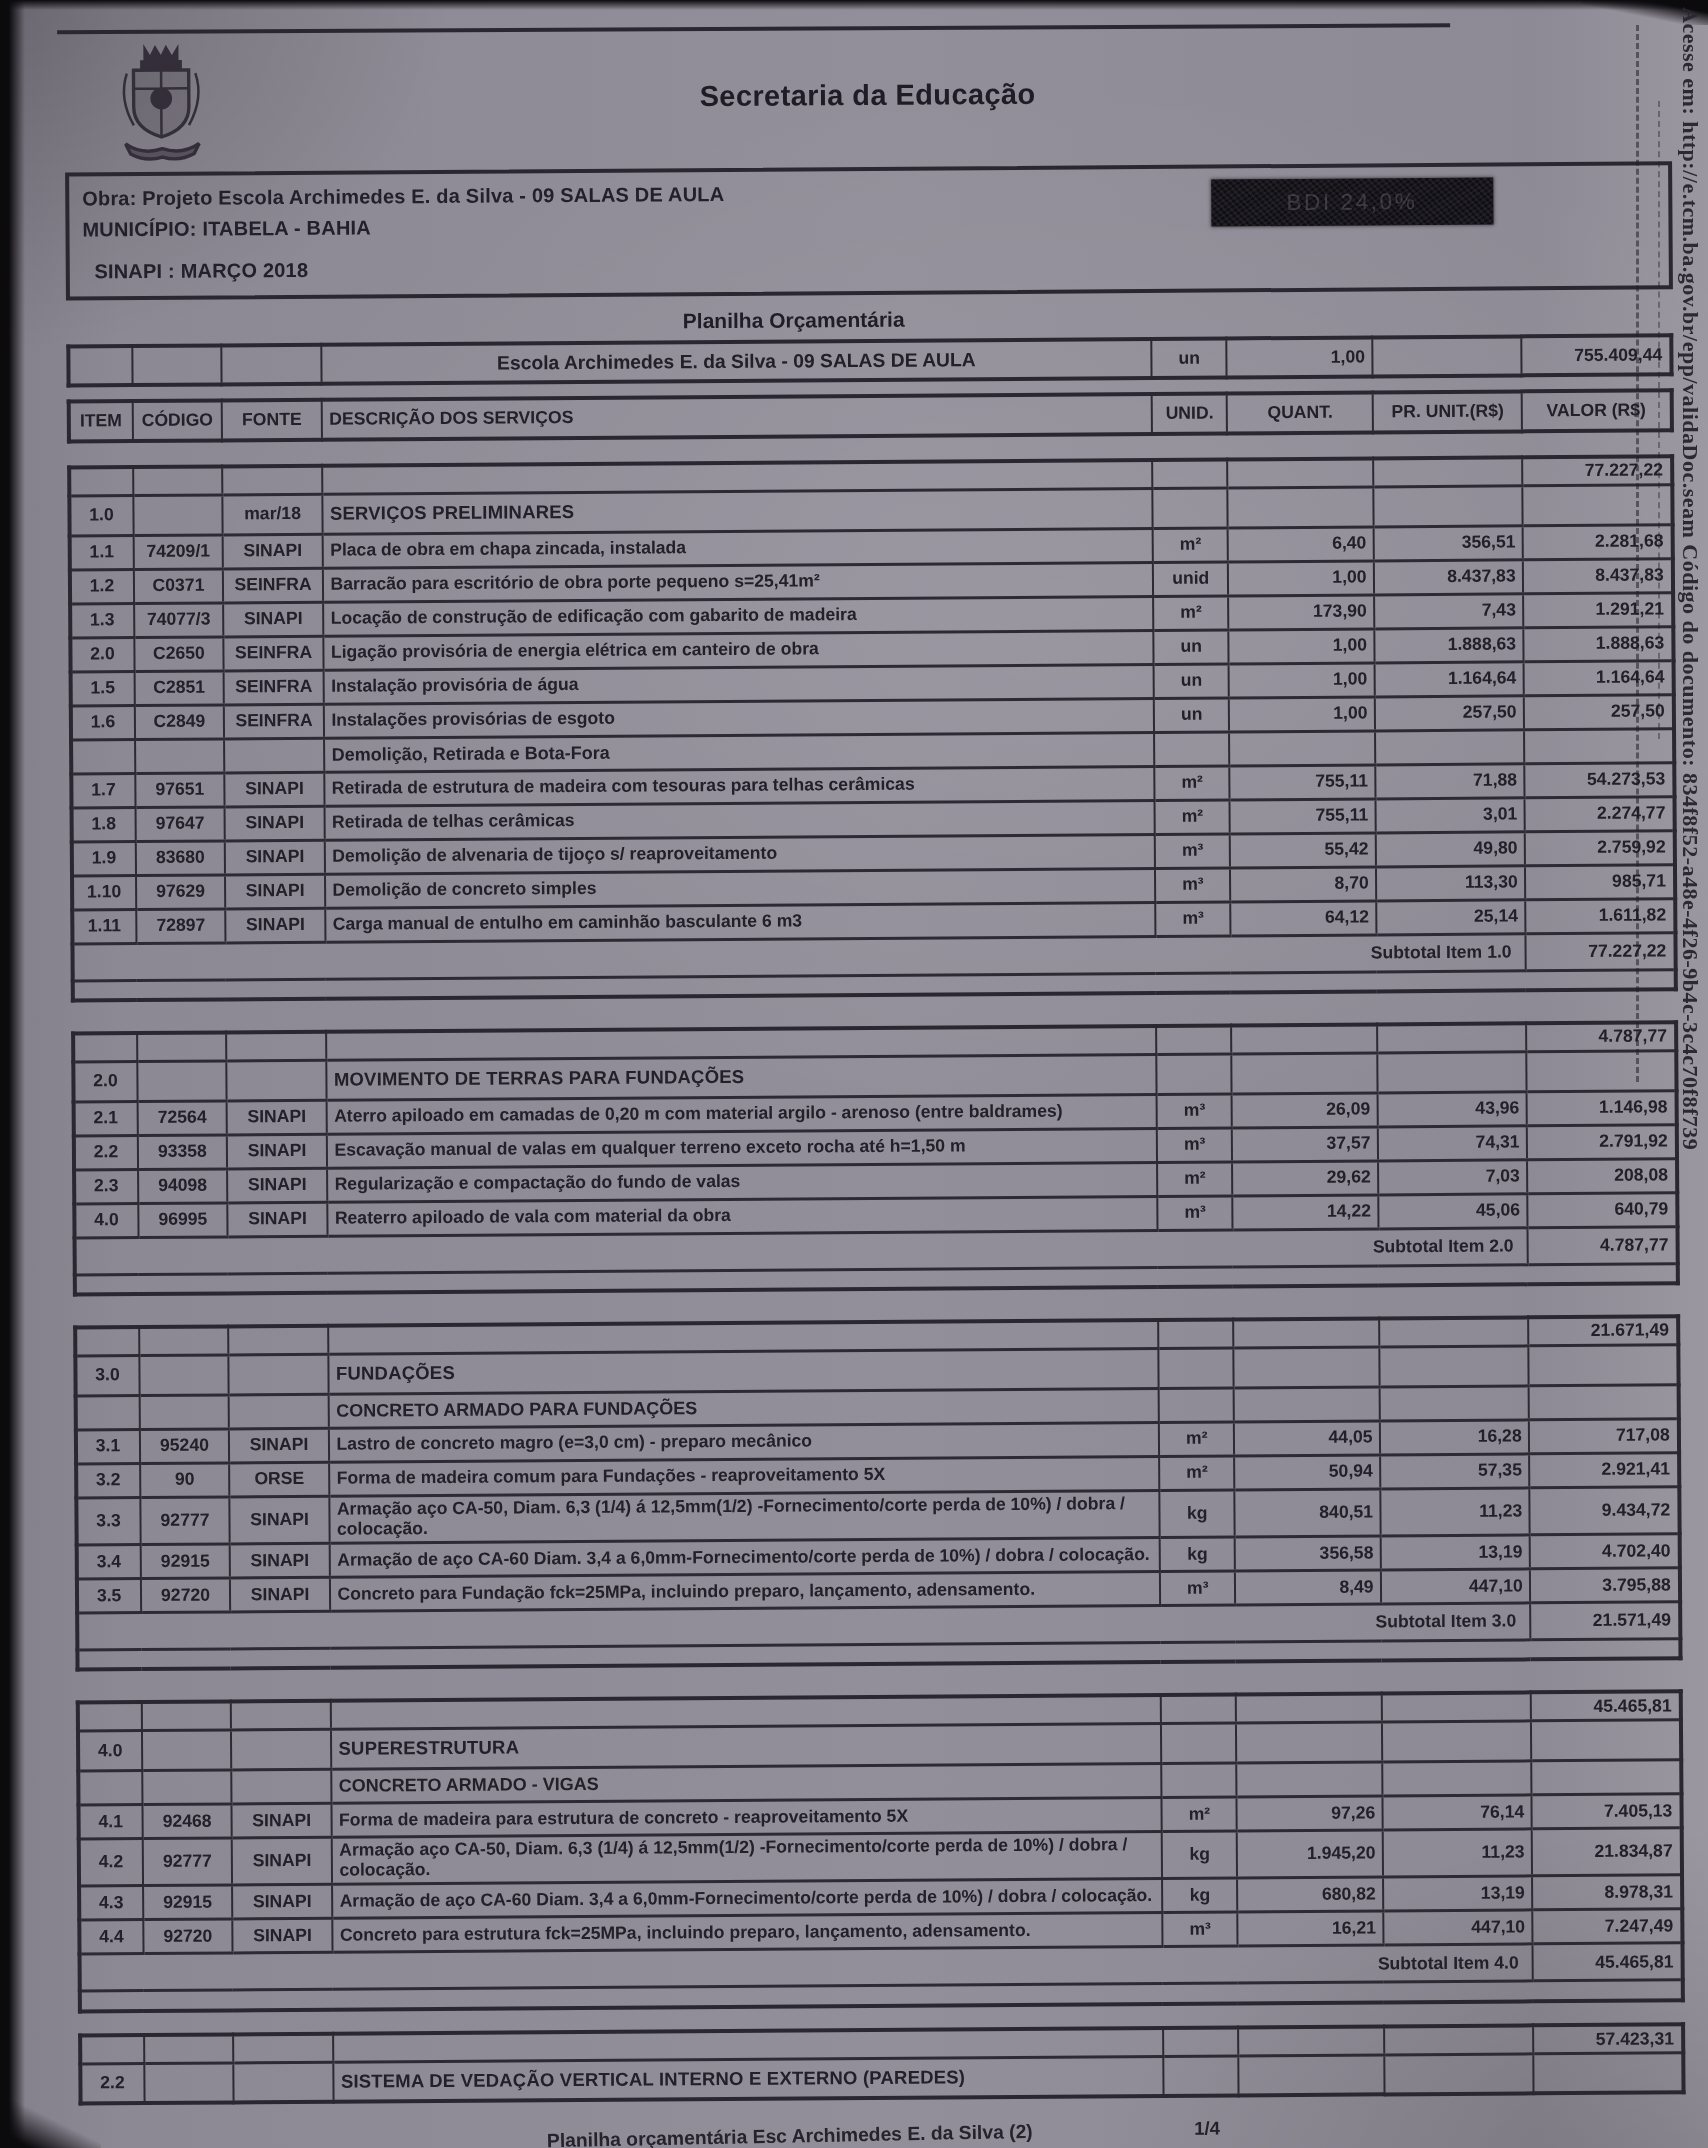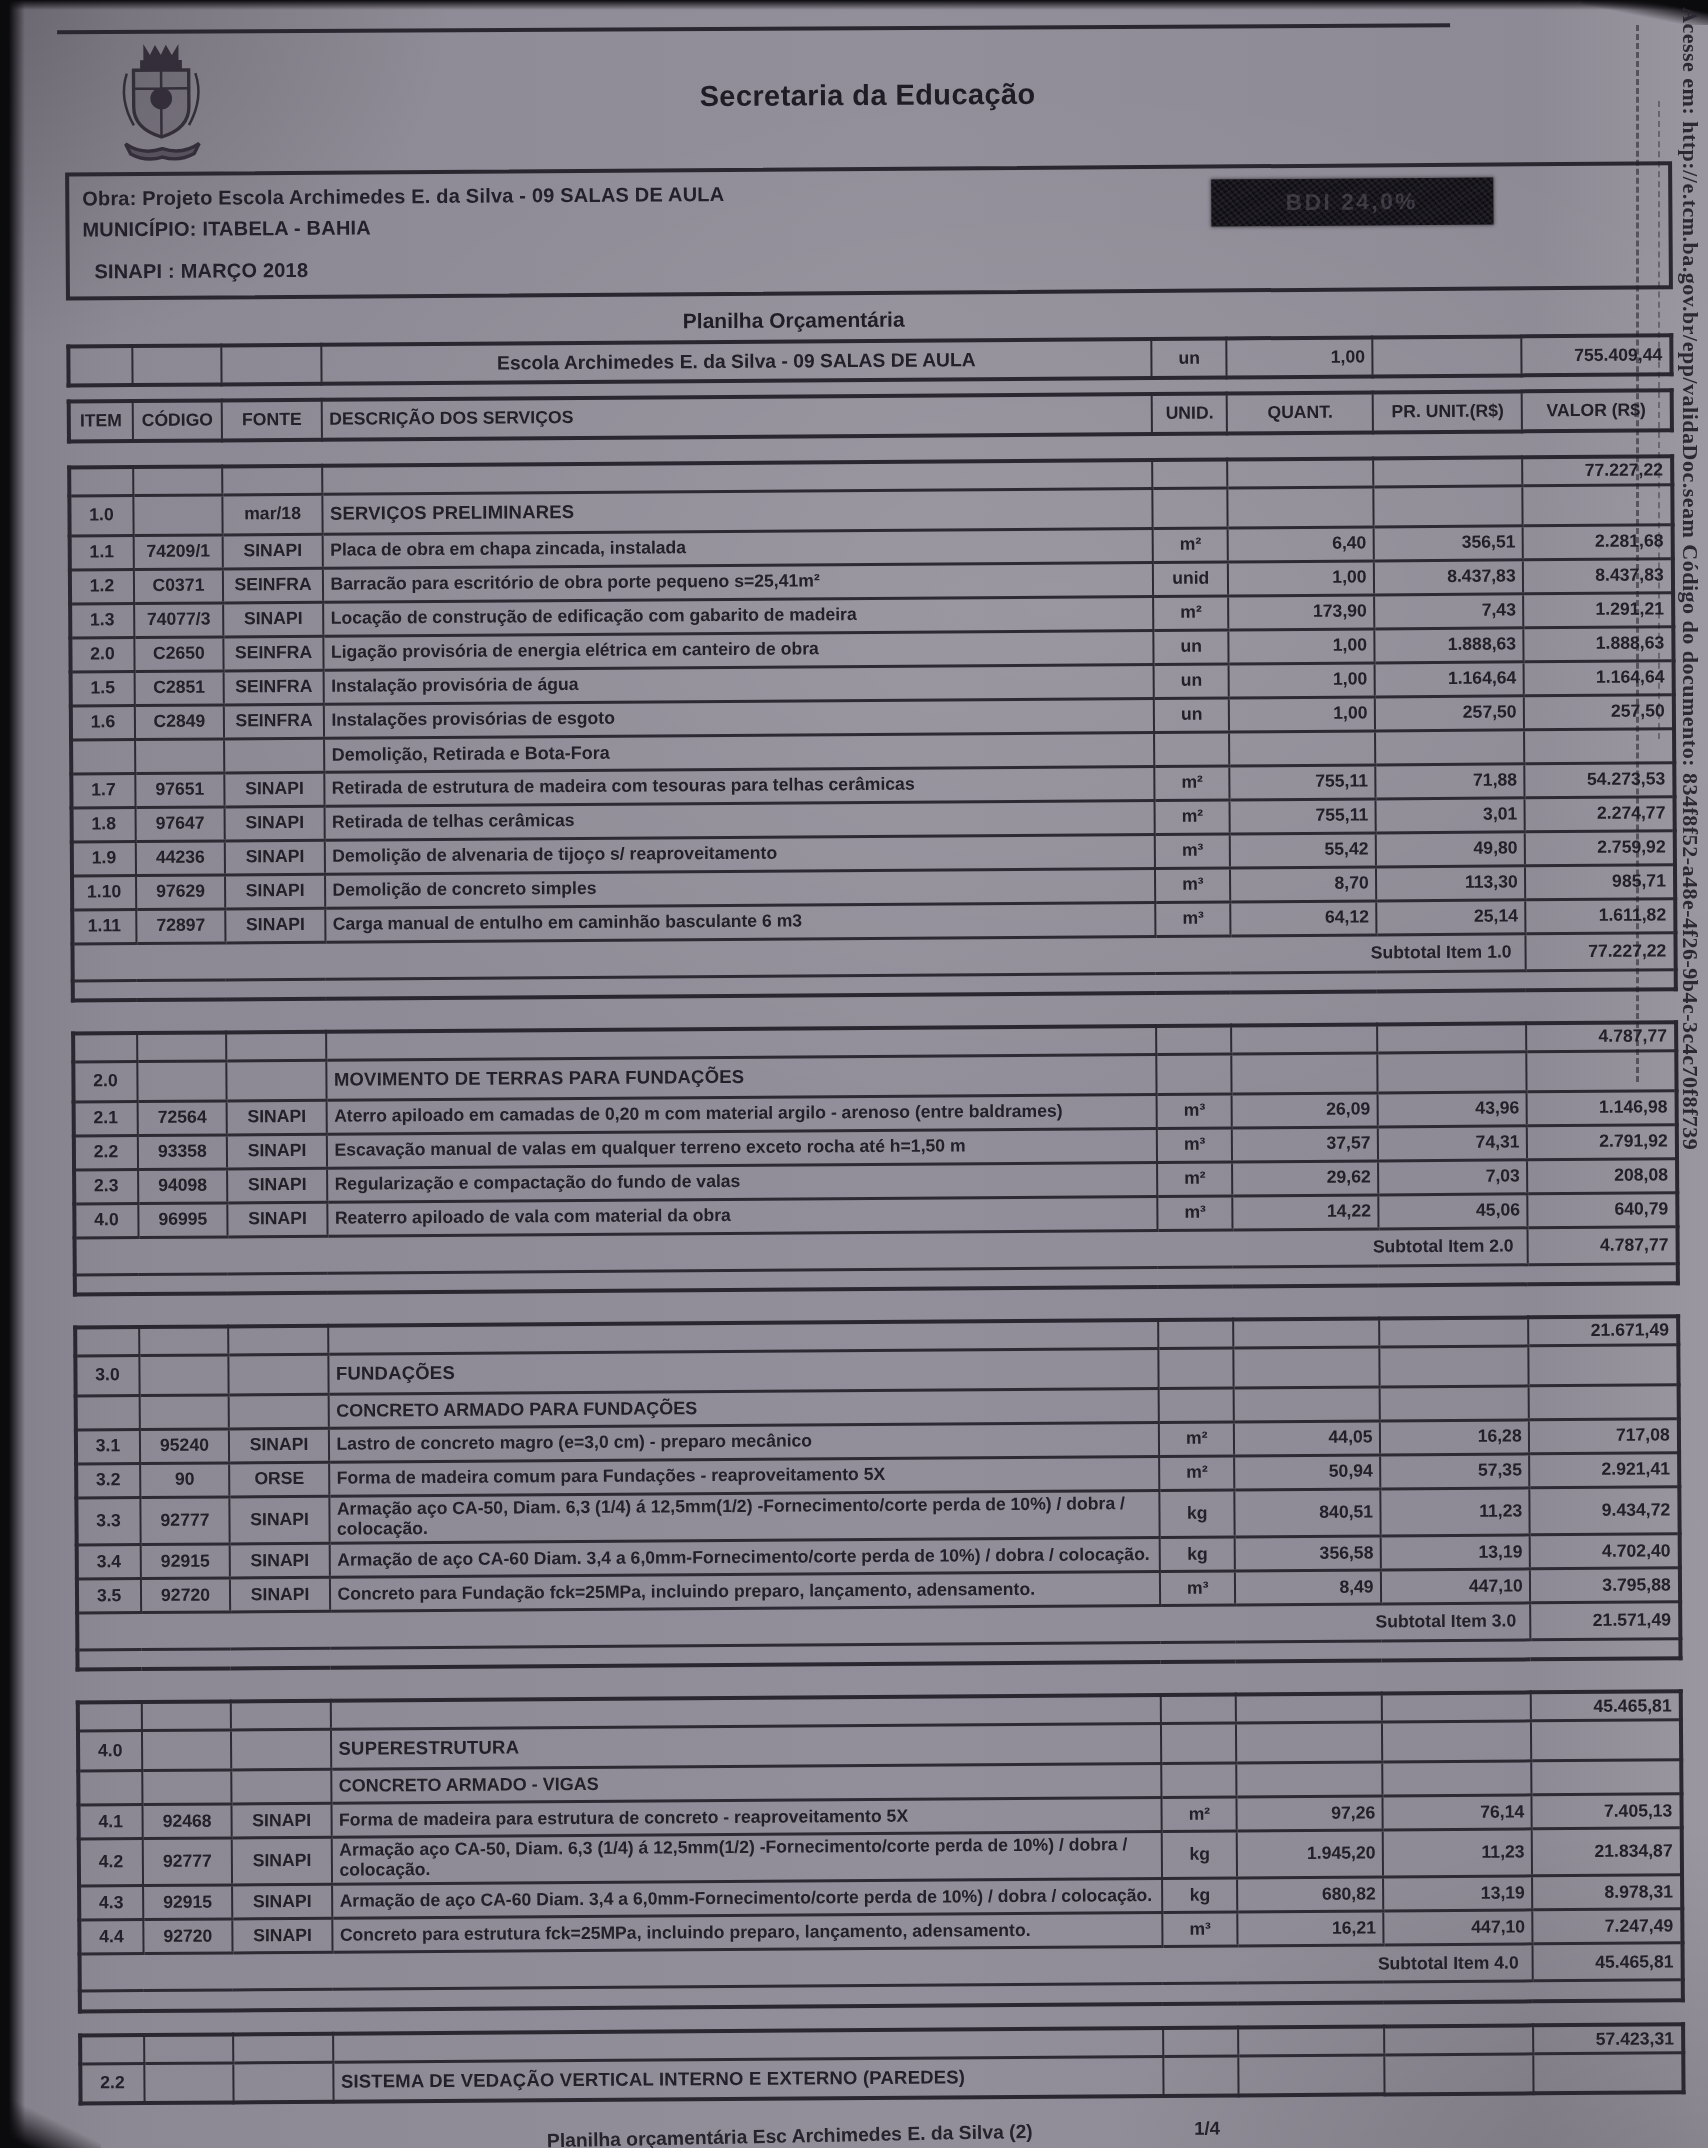--- a/index.html
+++ b/index.html
@@ -48,21 +48,21 @@
   .info-line.l3{margin-top:18.5px;margin-left:11.7px;}
   .stamp{
     position:absolute;right:175px;top:11.7px;width:282px;height:47px;
     background:
       repeating-linear-gradient(47deg, rgba(90,85,100,.16) 0 2.5px, rgba(0,0,0,0) 2.5px 5px),
       repeating-linear-gradient(-33deg, rgba(120,115,130,.10) 0 1.7px, rgba(0,0,0,0) 1.7px 4.2px),
       #0f0e12;
     display:flex;align-items:center;justify-content:center;
     box-shadow:0 0 3.4px 0.8px rgba(15,14,18,.55);
   }
-  .stamp span{font-size:22.7px;font-weight:bold;letter-spacing:2.5px;color:rgba(150,144,160,.30);}
+  .stamp span{font-size:22.7px;font-weight:normal;letter-spacing:2.5px;color:rgba(150,144,160,.30);}
 
   .sheet-title{
     text-align:center;font-size:21px;font-weight:bold;margin:13.4px 151px 6.7px 0;color:#201d26;
   }
 
   
   table.grid{
     border-collapse:collapse;width:1607px;table-layout:fixed;
     font-size:17.6px;font-weight:bold;color:#23202a;
     border:4.2px solid #2b2731;
@@ -322,21 +322,21 @@
               <td class="ctr">97647</td>
               <td class="ctr">SINAPI</td>
               <td class="left">Retirada de telhas cerâmicas</td>
               <td class="ctr">m²</td>
               <td class="num">755,11</td>
               <td class="num">3,01</td>
               <td class="num">2.274,77</td>
             </tr>
             <tr>
               <td class="ctr">1.9</td>
-              <td class="ctr">44236</td>
+              <td class="ctr">83680</td>
               <td class="ctr">SINAPI</td>
               <td class="left">Demolição de alvenaria de tijoço s/ reaproveitamento</td>
               <td class="ctr">m³</td>
               <td class="num">55,42</td>
               <td class="num">49,80</td>
               <td class="num">2.759,92</td>
             </tr>
             <tr>
               <td class="ctr">1.10</td>
               <td class="ctr">97629</td>

